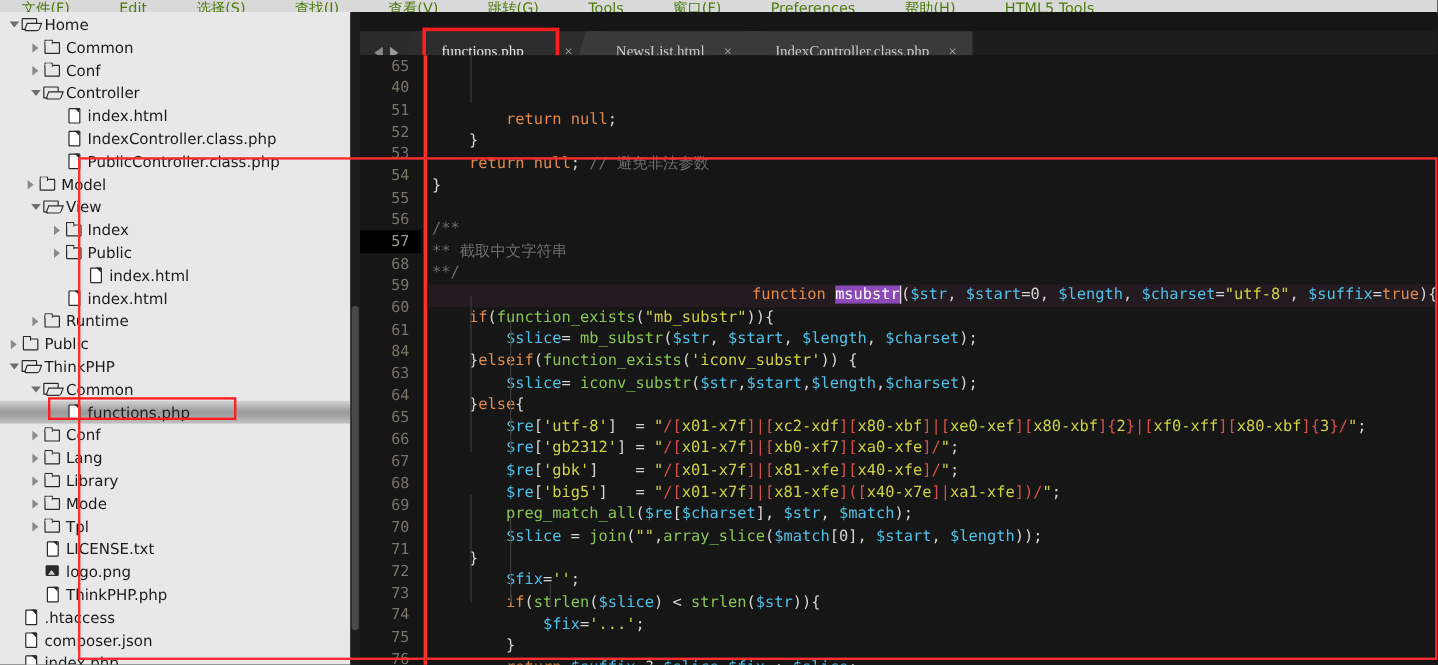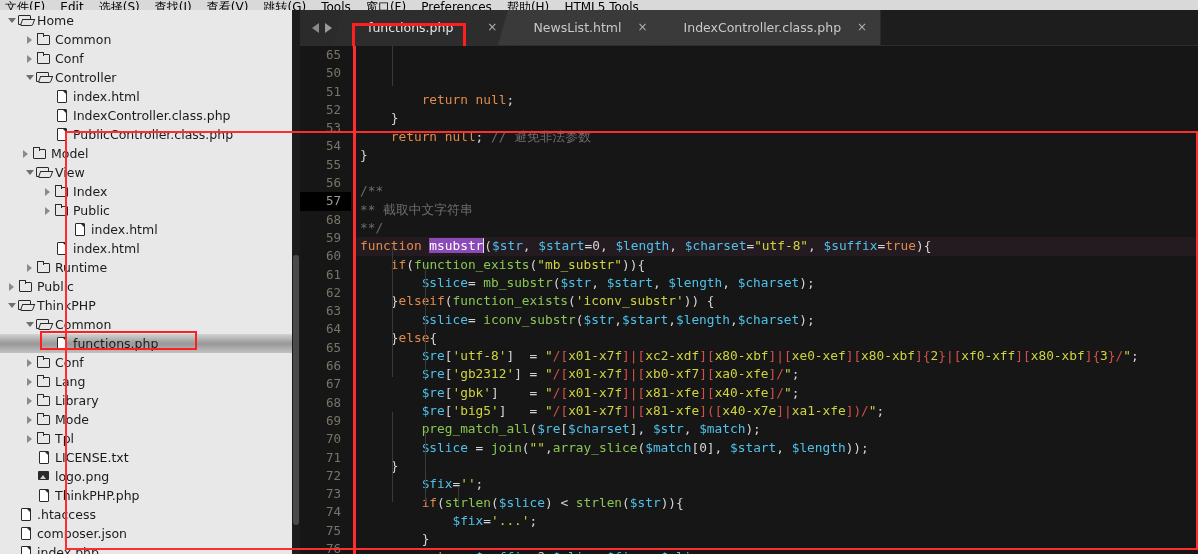--- a/index.html
+++ b/index.html
@@ -14,22 +14,22 @@
   
   .menubar{
     position:absolute;left:0;top:0;width:1198px;height:10px;
     background:#d9d9d9;
     border-bottom:1px solid #9a9a9a;
     overflow:hidden;
     white-space:nowrap;
   }
   .menubar .mi{
     display:inline-block;
-    font-size:12px;color:#000000;
-    padding:0 5px;
+    font-size:12px;color:#4d7c0f;
+    padding:0 18px;
     line-height:12px;
     position:relative;top:-4px;
   }
 
   
   .sidebar{
     position:absolute;left:0;top:10px;width:292px;height:544px;
     background:#e8e8e8;
     overflow:hidden;
   }
@@ -112,23 +112,24 @@
     position:absolute;left:293px;top:255px;width:6px;height:270px;
     background:#4a4a4a;border-radius:3px;
   }
 
   
   .editor{
     position:absolute;left:300px;top:10px;width:898px;height:544px;
     background:#161616;
   }
   .tabbar{
-    position:absolute;left:0;top:0;width:898px;height:35px;
+    position:absolute;left:0;top:16px;width:898px;height:35px;
     background:#1d1d1d;
     border-bottom:1px solid #2e2e2e;
+    font-family:Liberation Serif, serif;
   }
   .navbtns{
     position:absolute;left:0;top:0;width:46px;height:35px;
     background:#2b2b2b;
   }
   .navbtns .tri{
     position:absolute;top:13px;width:0;height:0;
   }
   .navbtns .tri.left{left:12px;border-right:7px solid #8a8a8a;border-top:5px solid transparent;border-bottom:5px solid transparent;}
   .navbtns .tri.right{left:25px;border-left:7px solid #9a9a9a;border-top:5px solid transparent;border-bottom:5px solid transparent;}
@@ -182,21 +183,21 @@
   .redbar{
     position:absolute;left:53px;top:0;width:3px;height:518px;background:#ff2d2d;
   }
   .codelines{
     position:absolute;left:56px;top:0;width:842px;height:518px;
     font-family:"DejaVu Sans Mono","Liberation Mono",monospace;
     font-size:12.8px;
     white-space:pre;
   }
   .codelines .cl{height:18.3px;line-height:18.3px;padding-left:4px;}
-  .codelines .cl.cur{background:#241b20;}
+  .codelines .cl.cur{background:#241b20;text-align:right;}
 
   
   .guides{position:absolute;left:0;top:0;width:842px;height:518px;pointer-events:none;}
   .guides i{position:absolute;width:1px;background:#3a3a3a;}
 
   
   .kw{color:#e08a4b;}
   .fn{color:#89c653;}
   .var{color:#4fc1e9;}
   .str{color:#cfd33f;}
@@ -276,33 +277,33 @@
         <span class="tri left"></span>
         <span class="tri right"></span>
       </div>
       <div class="tabs" id="tabs"><div class="tab active"><span class="tname">functions.php</span><span class="tclose">×</span></div><div class="tab"><span class="tname">NewsList.html</span><span class="tclose">×</span></div><div class="tab"><span class="tname">IndexController.class.php</span><span class="tclose">×</span></div></div>
     </div>
     <div class="hl-tab"></div>
 
     <div class="code">
       <div class="gutter" id="gutter">
           <div class="ln">65</div>
-          <div class="ln">50</div>
+          <div class="ln">40</div>
           <div class="ln">51</div>
           <div class="ln">52</div>
           <div class="ln">53</div>
           <div class="ln">54</div>
           <div class="ln">55</div>
           <div class="ln">56</div>
           <div class="ln cur">57</div>
           <div class="ln">68</div>
           <div class="ln">59</div>
           <div class="ln">60</div>
           <div class="ln">61</div>
-          <div class="ln">62</div>
+          <div class="ln">84</div>
           <div class="ln">63</div>
           <div class="ln">64</div>
           <div class="ln">65</div>
           <div class="ln">66</div>
           <div class="ln">67</div>
           <div class="ln">68</div>
           <div class="ln">69</div>
           <div class="ln">70</div>
           <div class="ln">71</div>
           <div class="ln">72</div>

